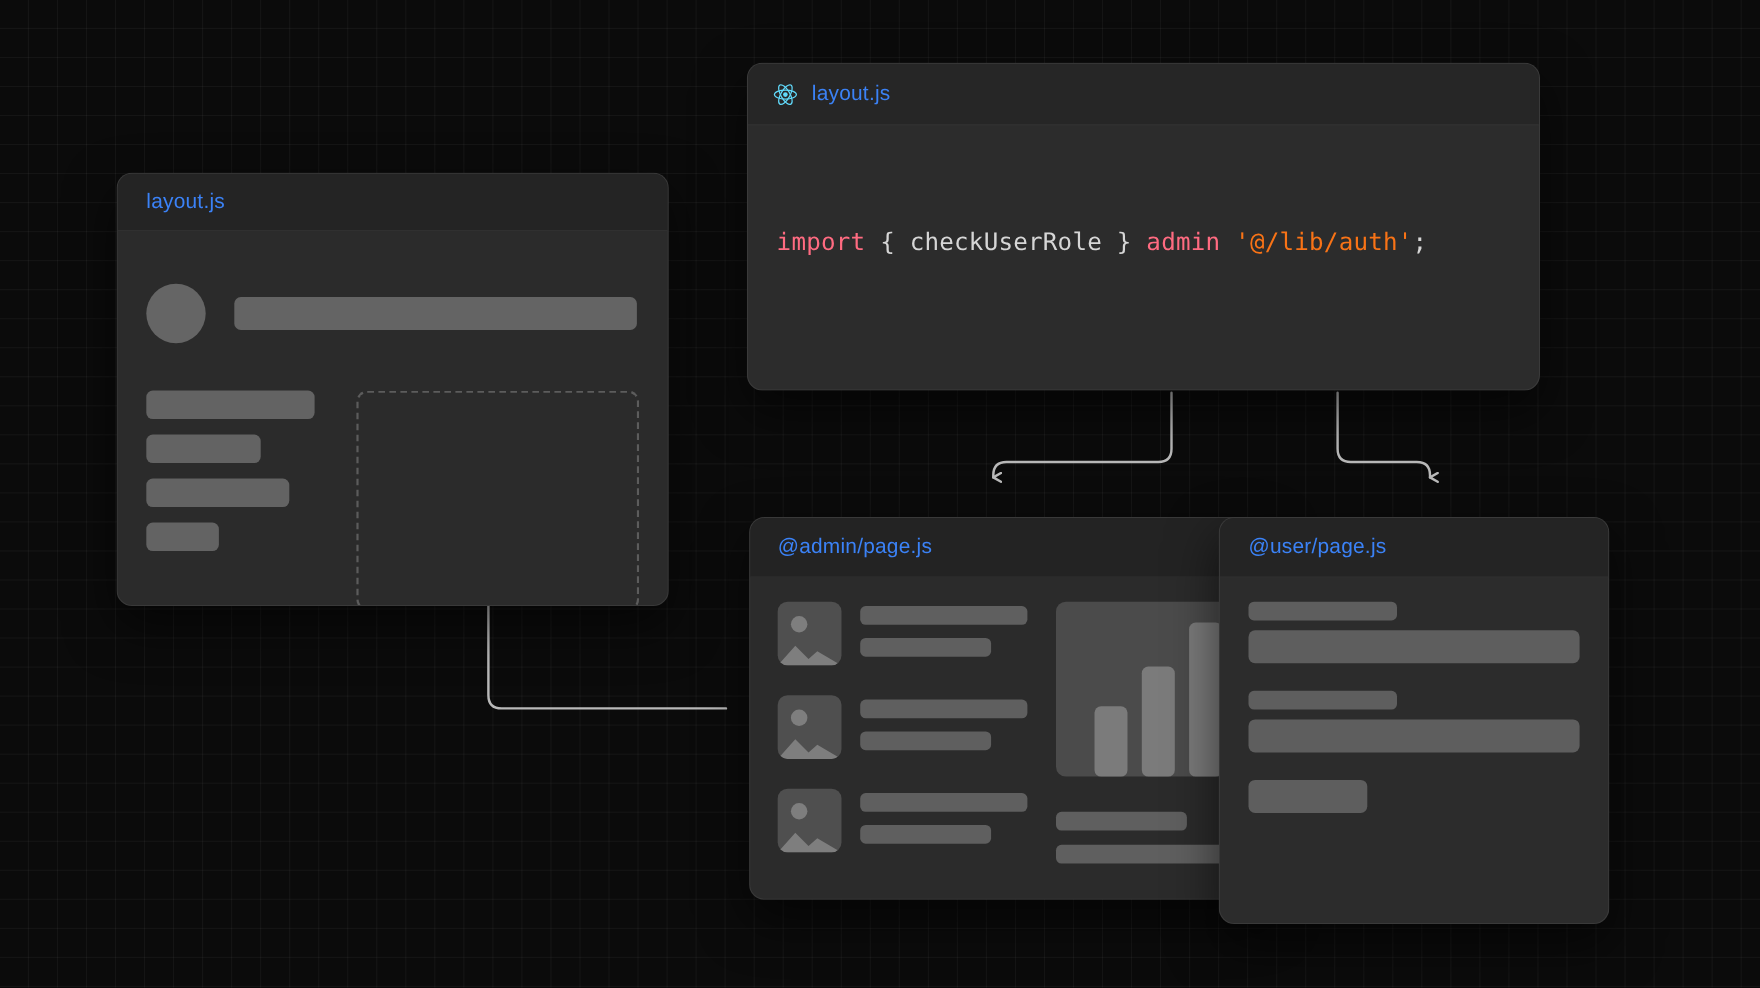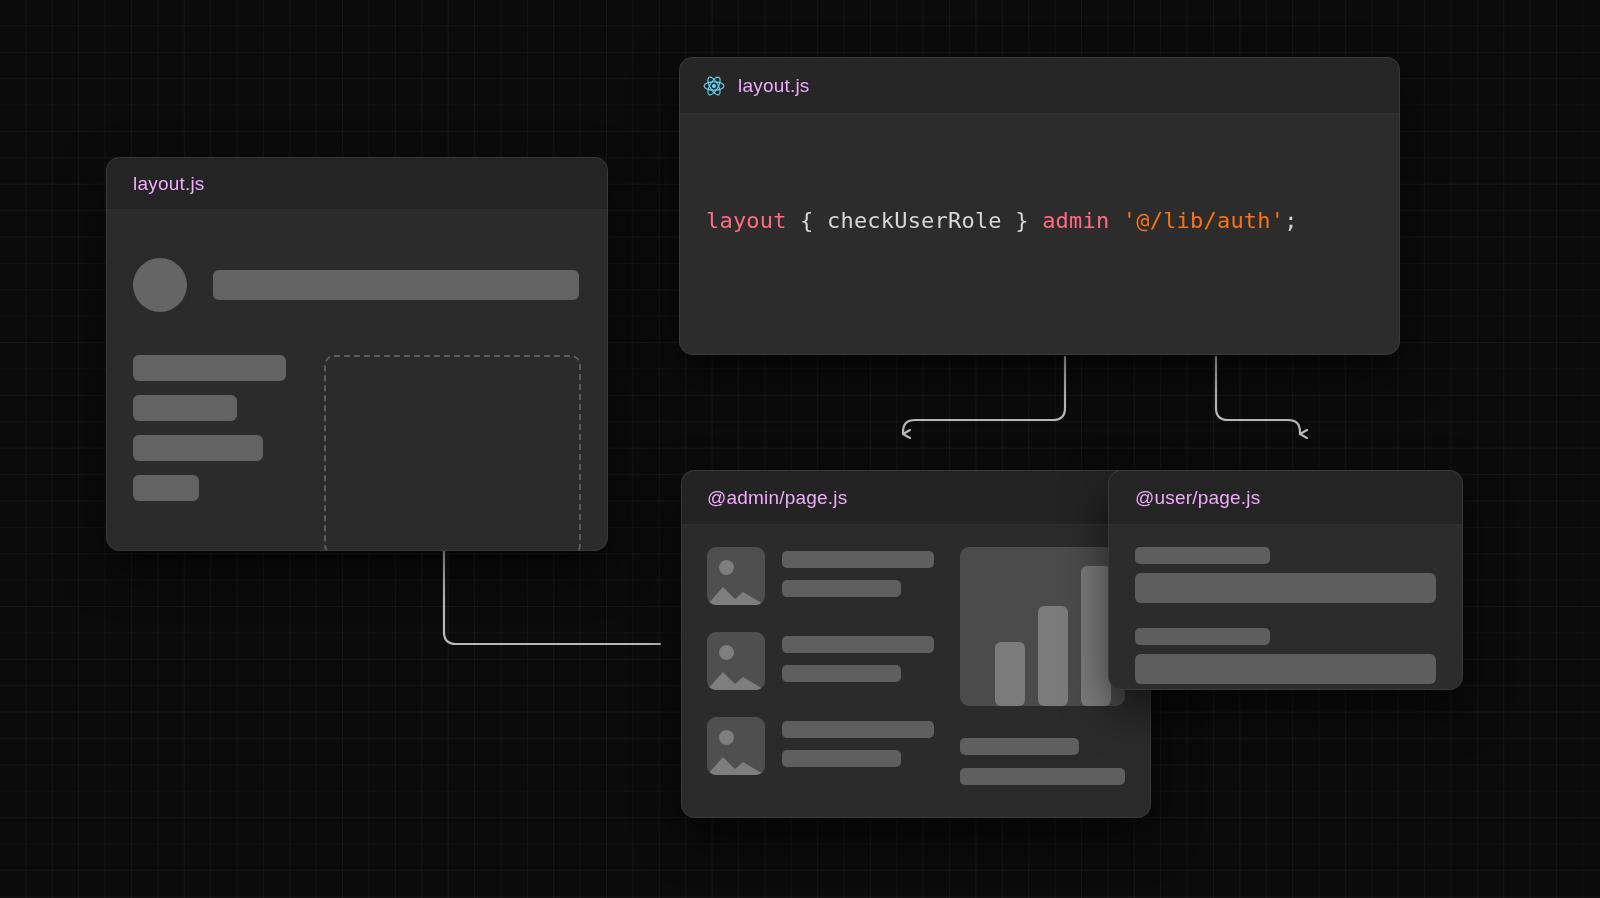--- a/index.html
+++ b/index.html
@@ -36,21 +36,21 @@
   .card-header {
     height: 52px;
     display: flex;
     align-items: center;
     gap: 12px;
     padding: 0 26px;
     background: #242424;
     border-bottom: 1px solid rgba(255,255,255,0.06);
   }
   .card-title {
-    color: #f0abfc;
+    color: #3b82f6;
     font-size: 19px;
     letter-spacing: 0.2px;
     white-space: nowrap;
   }
   .card-body { position: relative; }
 
   
   .sk { background: #636363; border-radius: 6px; }
 
   
@@ -127,21 +127,21 @@
     padding: 0 14px;
     display: flex;
     align-items: flex-end;
     gap: 13px;
   }
   .chart-bar { background: #7b7b7b; border-radius: 6px; width: 30px; }
   .admin-right .rl1 { height: 17px; width: 72%; background: #5f5f5f; border-radius: 5px; margin-top: 32px; }
   .admin-right .rl2 { height: 17px; width: 100%; background: #5f5f5f; border-radius: 5px; margin-top: 13px; }
 
   
-  #user-card { left: 1108px; top: 470px; width: 355px; height: 220px; background: #2c2c2c; }
+  #user-card { left: 1108px; top: 470px; width: 355px; height: 370px; background: #2c2c2c; }
   #user-card .card-header { height: 54px; padding: 0 26px; background: #242424; }
   #user-card .card-body { height: 255px; padding: 22px 26px; }
 
   .field { margin-bottom: 25px; }
   .field-label { height: 17px; width: 135px; background: #5e5e5e; border-radius: 5px; }
   .field-input { height: 30px; width: 100%; background: #5e5e5e; border-radius: 6px; margin-top: 9px; }
   .submit-btn { height: 30px; width: 108px; background: #5e5e5e; border-radius: 6px; }
 
   
   #connectors {
@@ -211,21 +211,21 @@
             <ellipse rx="10" ry="4.1"></ellipse>
             <ellipse rx="10" ry="4.1" transform="rotate(60)"></ellipse>
             <ellipse rx="10" ry="4.1" transform="rotate(120)"></ellipse>
           </g>
         </svg>
       </span>
       <span class="card-title">layout.js</span>
     </div>
 
     <div class="code-body">
-      <div class="code-line"><span class="t-key">layout</span><span class="t-pln"> { checkUserRole } </span><span class="t-key">admin</span><span class="t-pln"> </span><span class="t-str">'@/lib/auth'</span><span class="t-pln">;</span></div>
+      <div class="code-line"><span class="t-key">import</span><span class="t-pln"> { checkUserRole } </span><span class="t-key">admin</span><span class="t-pln"> </span><span class="t-str">'@/lib/auth'</span><span class="t-pln">;</span></div>
 
       <div class="code-line blank">&nbsp;</div>
 
       
 
       
 
       
 
       

